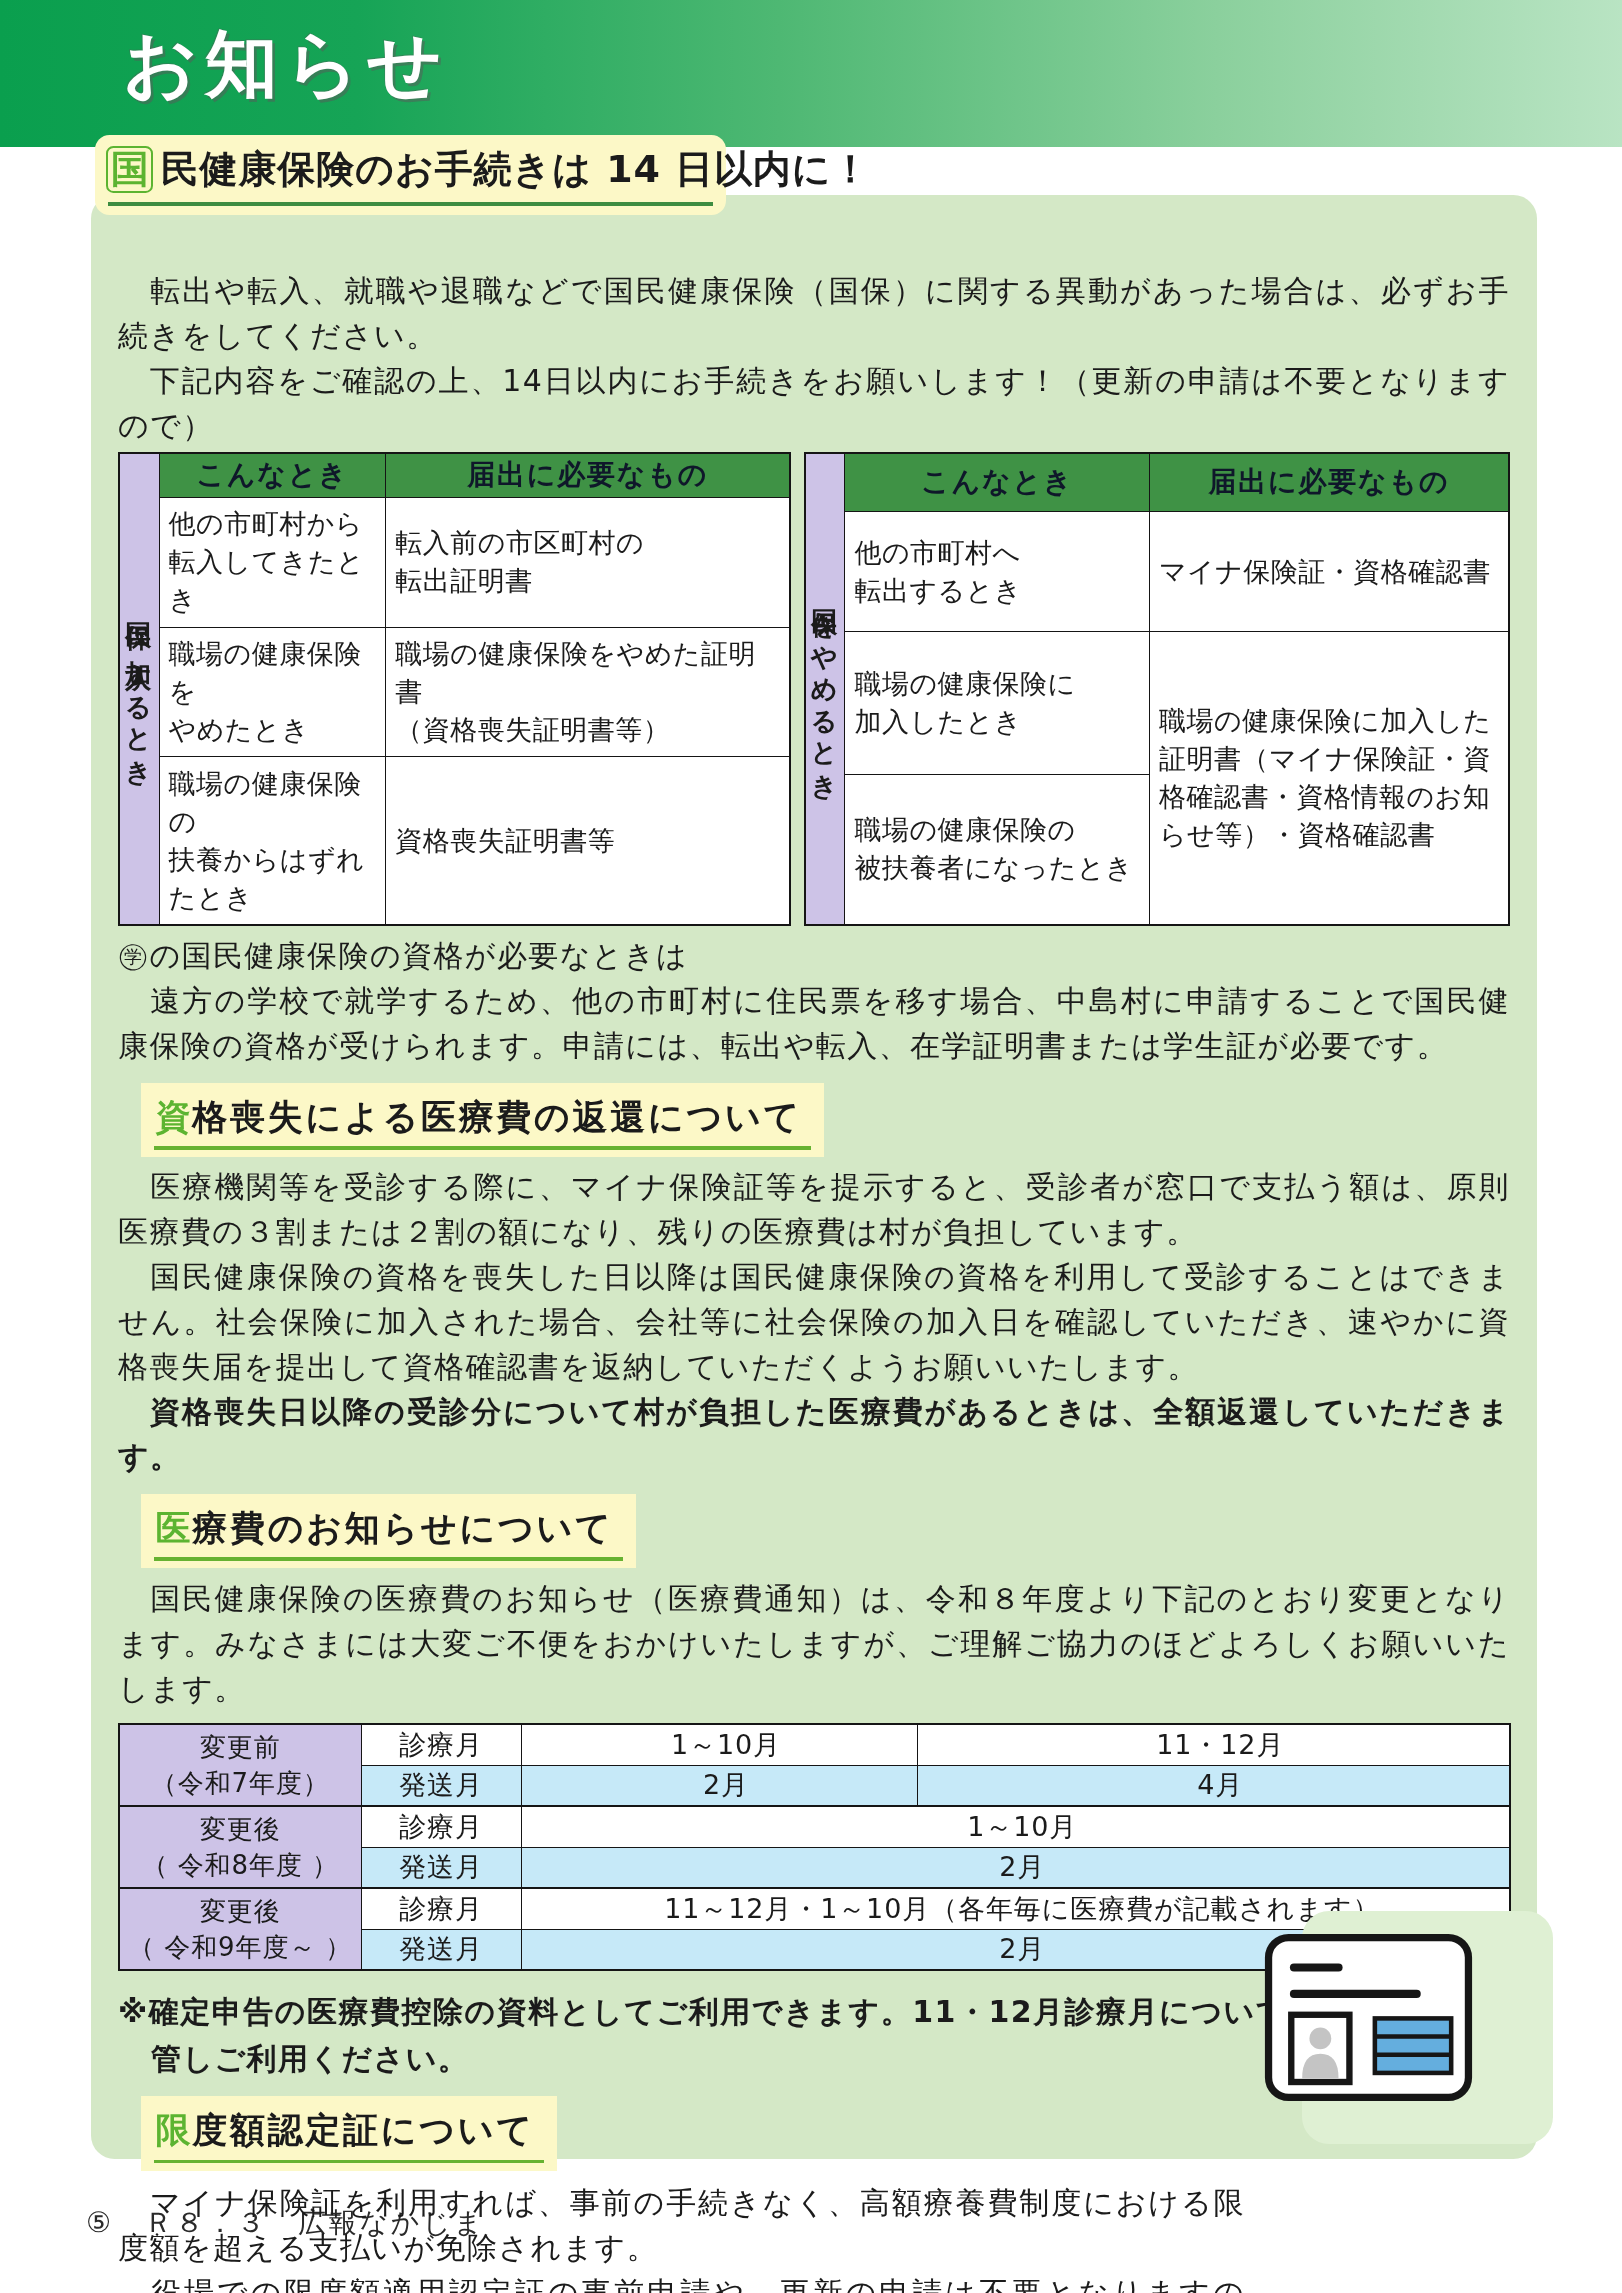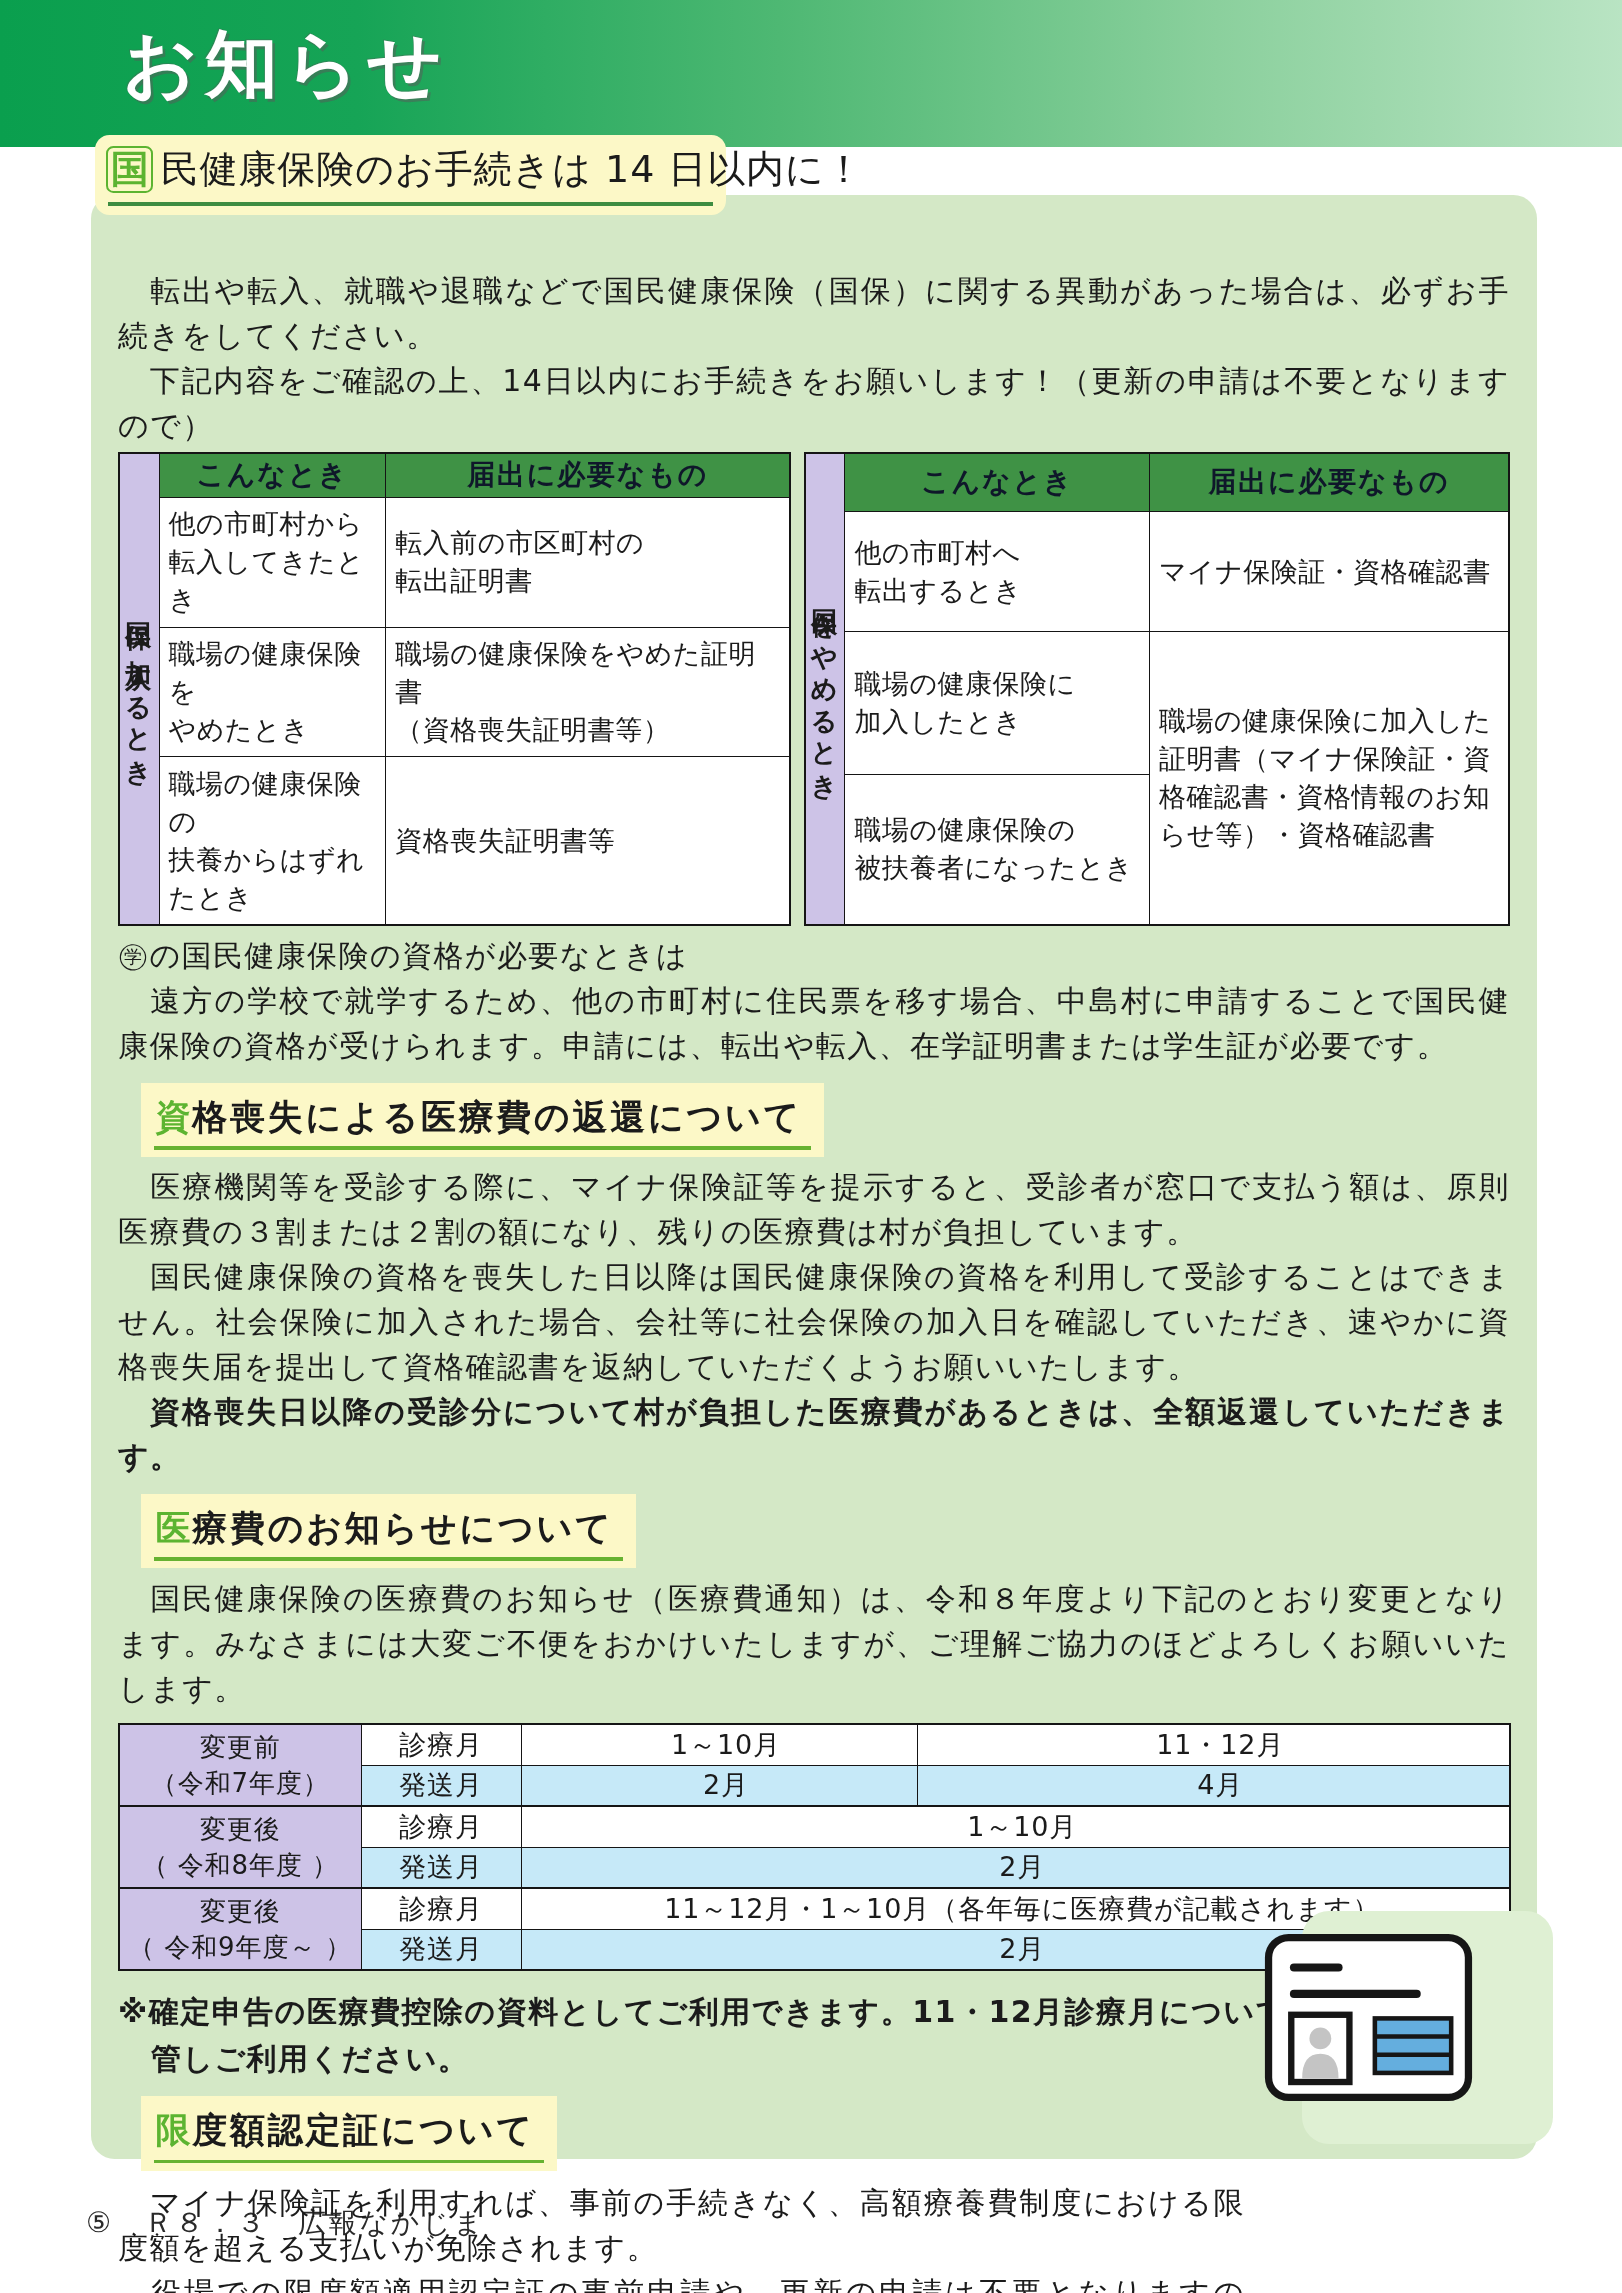--- a/index.html
+++ b/index.html
@@ -22,21 +22,21 @@
   
   .title-box {
     position:absolute; left:95px; top:135px; width:631px; height:80px;
     background:#fcf8c7; border-radius:14.5px; padding:9px 12.7px 0 11px; z-index:4;
   }
   .title-line { display:flex; align-items:center; gap:7.3px; }
   .lead-box {
     color:#5cb431; border:2.7px solid #5cb431; border-radius:7.3px;
     font-size:38px; font-weight:bold; line-height:1.05; padding:1.8px 2.7px;
   }
-  .title-rest { font-size:38px; font-weight:normal; letter-spacing:0.9px; white-space:nowrap; }
+  .title-rest { font-size:38px; font-weight:bold; letter-spacing:0.9px; white-space:nowrap; }
   .title-underline { position:absolute; left:12.7px; right:12.7px; bottom:9px; height:3.6px; background:#3d8c41; }
   
   .container {
     position:absolute; left:91px; top:195px; width:1446px; height:1964px;
     background:#d4e8c6; border-radius:23.6px; padding:73px 27px 0 27px; z-index:1;
   }
   .para { font-size:30px; line-height:45px; letter-spacing:1.4px; text-align:justify; }
   .bold { font-weight:bold; }
   
   .tables { display:flex; gap:12.7px; margin-top:3.6px; }

